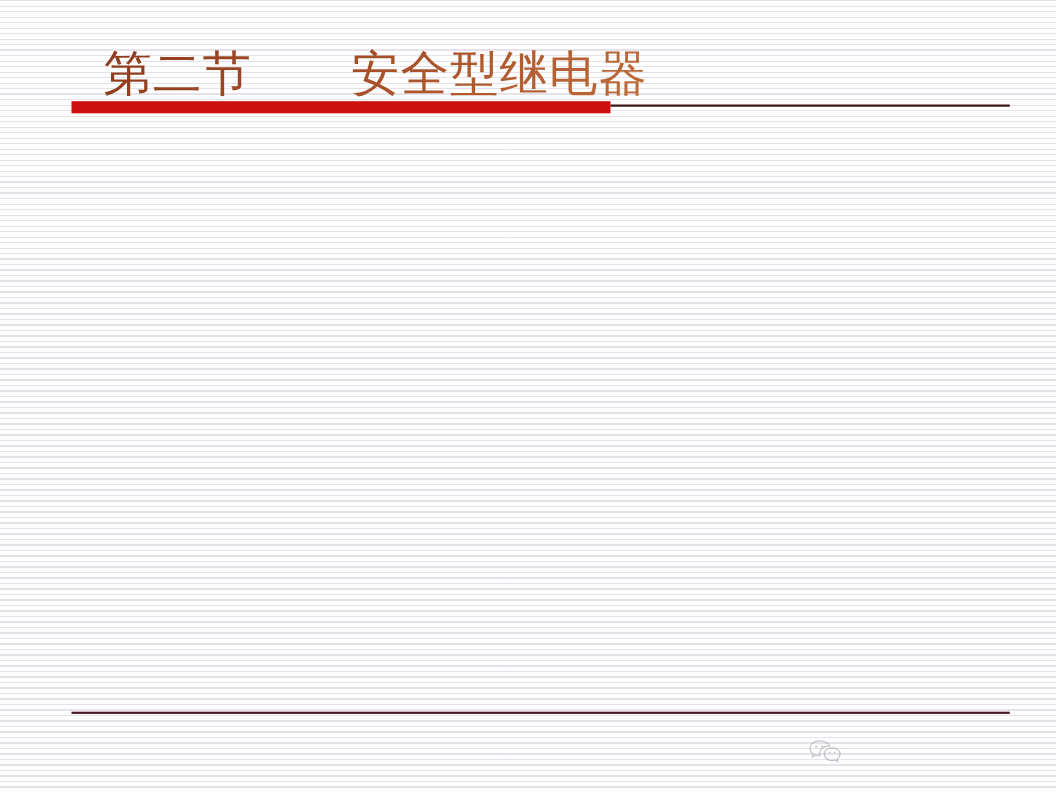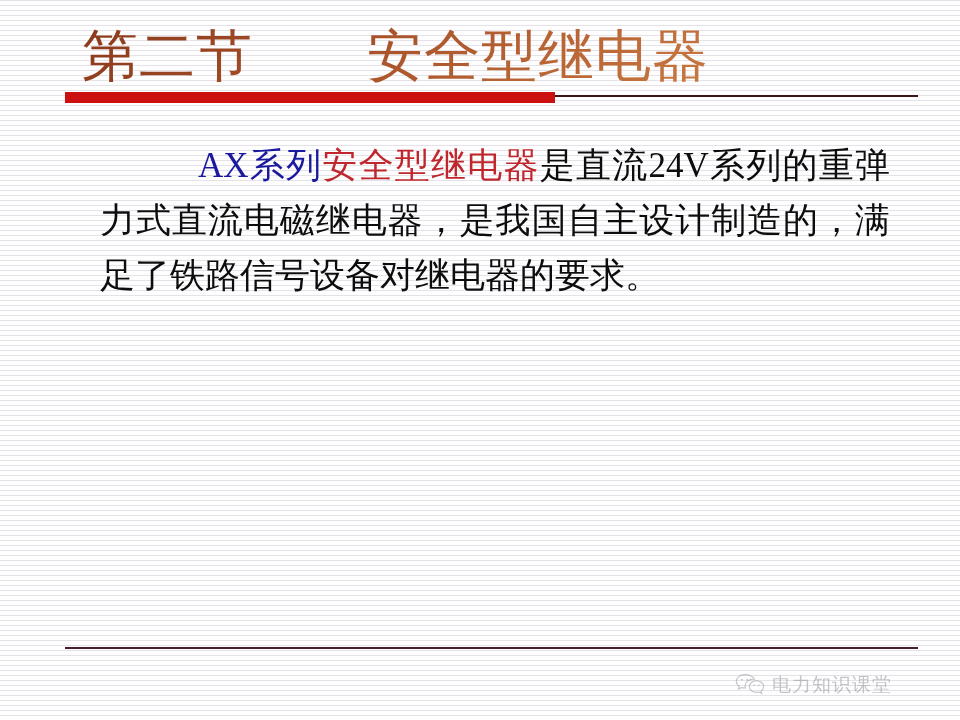--- a/index.html
+++ b/index.html
@@ -34,30 +34,30 @@
   
   #title-block {
     position: absolute;
     left: 78px;
     top: 22px;
     width: 820px;
     height: 68px;
   }
   #slide-title {
     font-family: "Liberation Serif", "DejaVu Serif", serif;
-    font-size: 56px;
+    font-size: 44px;
     line-height: 60px;
     letter-spacing: 1px;
     white-space: pre;
     color: #a9522a;
     background-image: linear-gradient(135deg, #8b3a1c 0%, #a9522a 35%, #c2703c 70%, #d08a52 100%);
     -webkit-background-clip: text;
     background-clip: text;
     -webkit-text-fill-color: transparent;
-    margin: 4px;
+    margin: 16px;
     font-weight: normal;
   }
 
   
   #title-rule {
     position: absolute;
     left: 65px;
     top: 92px;
     width: 853px;
     height: 11px;
@@ -144,32 +144,30 @@
   <div id="title-block">
     <h1 id="slide-title">第二节　　安全型继电器</h1>
   </div>
 
   <div id="title-rule">
     <div class="bar"></div>
     <div class="thin"></div>
   </div>
 
   <div id="body-text">
-    <p class="para" id="para-1"><span class="indent"></span><span class="seg-blue">AX系列</span><span class="seg-red">安全型继电器</span><span class="seg-black">是直流24V系列的重弹力式直流电磁继电器，是我国自主设计制造的，满足了铁路信号设备对继电器的要求。</span></p>
   </div>
 
   <div id="footer-rule"></div>
 
   <div id="watermark">
     <span class="wechat-icon">
       <svg viewBox="0 0 30 24" width="30" height="24" aria-hidden="true">
         <path d="M9.6 1.6C5.0 1.6 1.3 4.6 1.3 8.3c0 2.1 1.2 4.0 3.1 5.2l-0.9 2.6 3.0-1.5c0.9 0.25 1.9 0.4 3.1 0.4 0.25 0 0.5 0 0.75-0.02-0.2-0.6-0.3-1.25-0.3-1.9 0-3.9 3.8-7.0 8.5-7.0 0.3 0 0.6 0.01 0.9 0.04C18.6 3.7 14.6 1.6 9.6 1.6z" fill="none" stroke="#8c8c94" stroke-width="1.1"></path>
         <circle cx="7.0" cy="6.6" r="0.95" fill="#8c8c94"></circle>
         <circle cx="12.3" cy="6.6" r="0.95" fill="#8c8c94"></circle>
         <path d="M28.7 13.6c0-3.2-3.2-5.8-7.2-5.8s-7.2 2.6-7.2 5.8c0 3.2 3.2 5.8 7.2 5.8 0.9 0 1.8-0.13 2.6-0.37l2.6 1.3-0.75-2.2C27.6 16.9 28.7 15.4 28.7 13.6z" fill="none" stroke="#8c8c94" stroke-width="1.1"></path>
         <circle cx="19.3" cy="12.2" r="0.8" fill="#8c8c94"></circle>
         <circle cx="23.7" cy="12.2" r="0.8" fill="#8c8c94"></circle>
       </svg>
     </span>
-    <span class="wm-text">电力知识课堂</span>
   </div>
 
 </div>
 
 </body></html>

